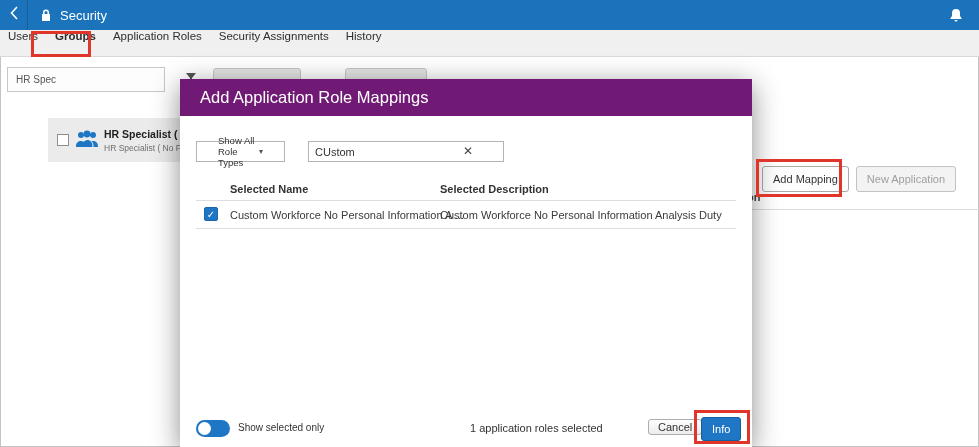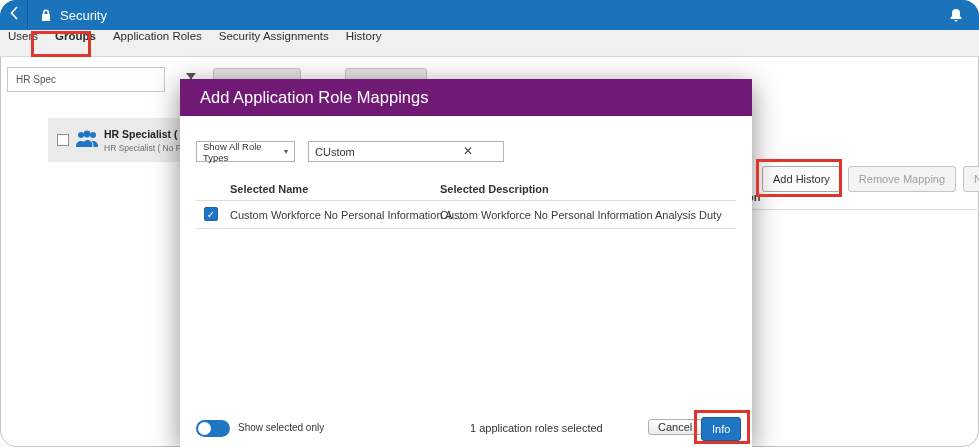--- a/index.html
+++ b/index.html
@@ -1,19 +1,19 @@
 <!DOCTYPE html>
 <html><head>
 <meta charset="utf-8">
 <style>
   * { margin:0; padding:0; box-sizing:border-box; }
   body { font-family:"Liberation Sans", sans-serif; background:#fff; }
   .page {
     position:relative; width:979px; height:447px; overflow:hidden;
-    background:#fff; outline:1px solid #c4c4c4; outline-offset:-1px;border-radius:16px;
+    background:#fff; outline:1px solid #c4c4c4; outline-offset:-1px;
   }
   
   .topbar {
     position:absolute; left:0; top:0; width:979px; height:30px;
     background:#1b74bb; display:flex; align-items:center; z-index:2;
   }
   .back-btn {
     width:28px; height:30px; display:flex; align-items:center; justify-content:center;
     border-right:1px solid rgba(0,0,0,0.18); cursor:pointer;
   }
@@ -82,24 +82,24 @@
   
   .modal {
     position:absolute; left:180px; top:79px; width:572px; height:368px;
     background:#fff; box-shadow:0 6px 26px rgba(0,0,0,0.45); z-index:20;
   }
   .modal-header {
     height:37px; background:#701a75; color:#fff; font-size:16.5px;
     line-height:37px; padding-left:20px;
   }
   .role-type-select {
-    position:absolute; left:16px; top:62px; width:99px; height:21px;
+    position:absolute; left:16px; top:62px; width:89px; height:21px;
     border:1px solid #b3b3b3; background:#fff; font-size:9.5px; color:#333;
     display:flex; align-items:center; justify-content:space-between;
-    padding:0 6px; cursor:pointer;
+    padding:0 21px; cursor:pointer;
   }
   .role-type-select .arrow { font-size:8px; color:#555; }
   .modal-search {
     position:absolute; left:128px; top:62px; width:196px; height:21px;
     border:1px solid #b3b3b3; font-size:11px; color:#333; padding:0 18px 0 6px;
     font-family:"Liberation Sans", sans-serif;
   }
   .modal-search-clear {
     position:absolute; left:283px; top:64px; font-size:12px; color:#444;
     cursor:pointer; line-height:16px;
@@ -199,22 +199,21 @@
           <path d="M2 18c0-3 2.2-5 5-5 1 0 2 .3 2.7.8A6.5 6.5 0 0113 12c2.9 0 5.4 2 5.4 5v2H2z"></path>
           <path d="M24 18c0-3-2.2-5-5-5-.5 0-1 .07-1.5.2 1.2 1 2 2.6 2 4.3V19H24z"></path>
         </g>
       </svg>
     </span>
     <span class="group-title">HR Specialist ( No Personal Info)</span>
     <span class="group-subtitle">HR Specialist ( No Personal Info)</span>
   </div>
 
   <div class="mapping-buttons">
-    <button class="btn">Add History</button>
-    <button class="btn disabled">Remove Mapping</button>
+    <button class="btn">Add Mapping</button>
     <button class="btn disabled">New Application</button>
   </div>
   <span class="desc-col-header">Description</span>
   <div class="desc-divider"></div>
 
   <div class="modal">
     <div class="modal-header">
       <span>Add Application Role Mappings</span>
     </div>
 

